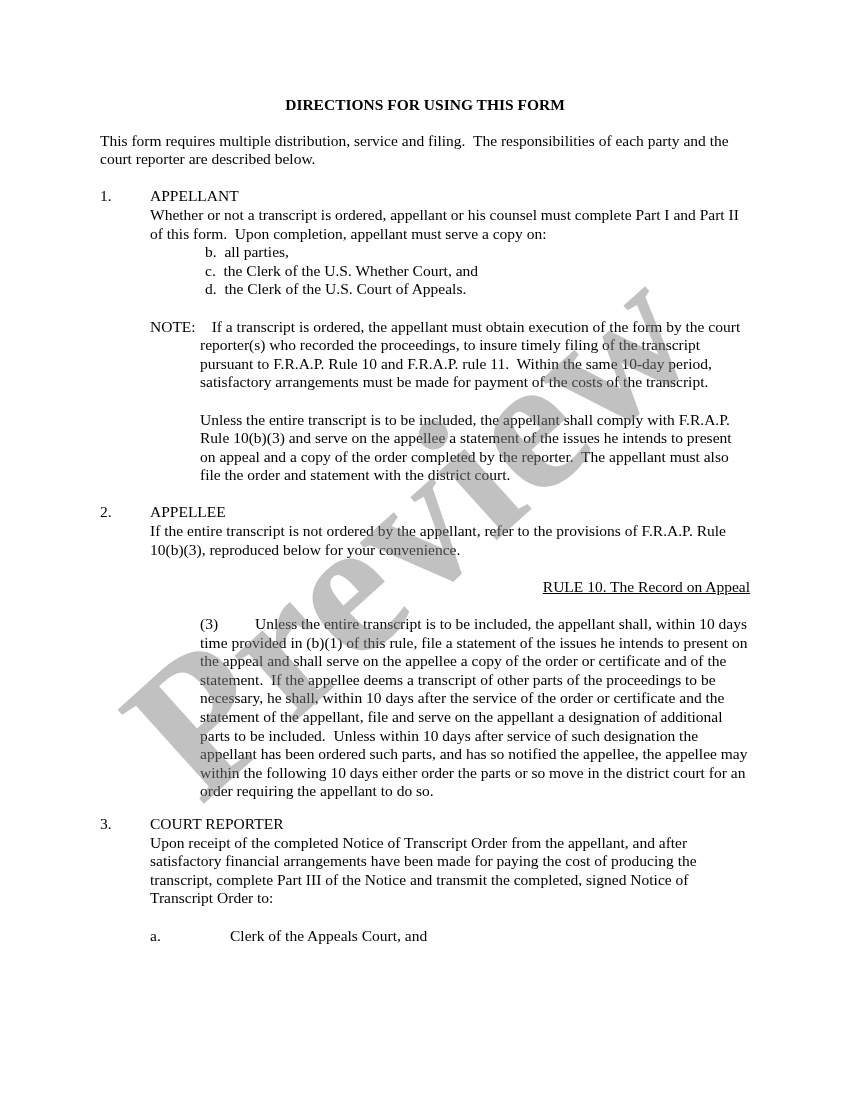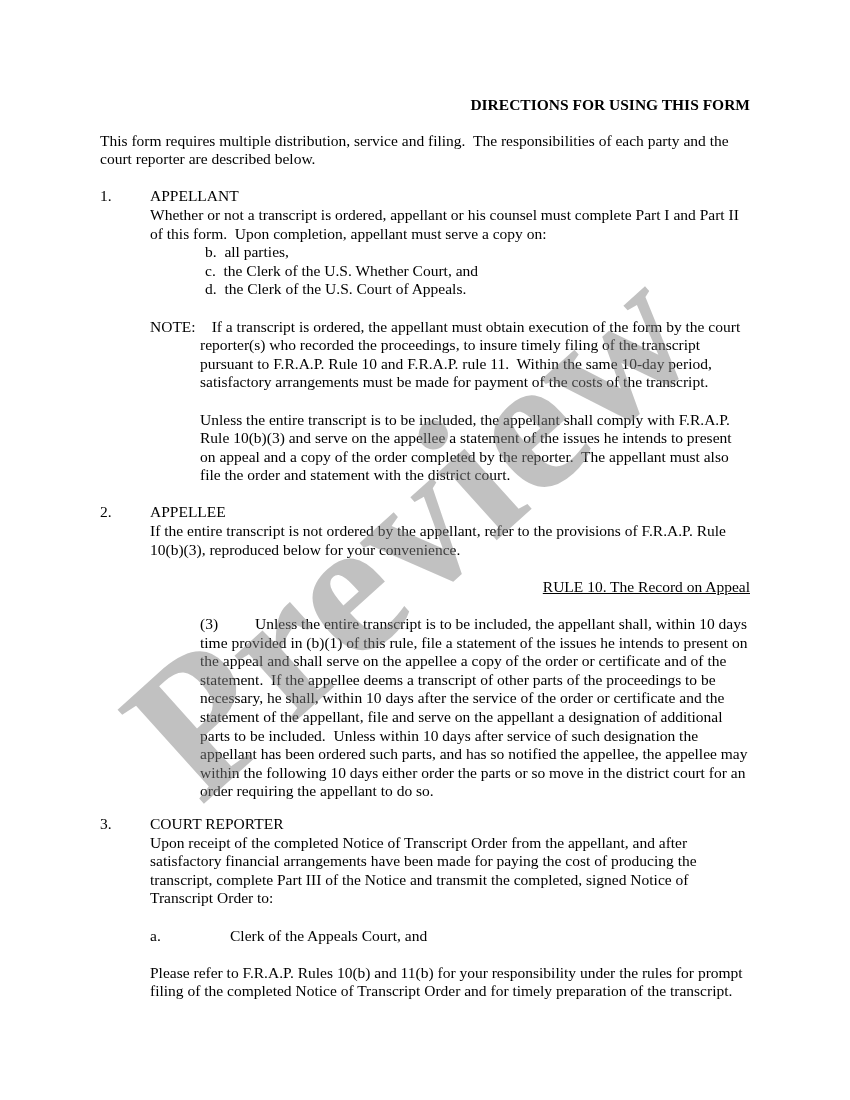--- a/index.html
+++ b/index.html
@@ -18,21 +18,21 @@
     line-height: 18.6px;
     color: #000000;
   }
   .content {
     position: absolute;
     left: 100px;
     right: 100px;
     top: 96px;
   }
   .doc-title {
-    text-align: right;
+    text-align: center;
     font-weight: bold;
     margin: 0 0 17px 0;
     white-space: pre-wrap;
   }
   .para {
     white-space: pre-wrap;
     margin: 0 0 18.6px 0;
   }
   .section {
     position: relative;
@@ -158,18 +158,17 @@
     </div>
 
     <div class="section">
       <span class="sec-num">3.</span>
       <div class="sec-content">
         <div class="sec-heading">COURT REPORTER</div>
         <div class="sec-body">Upon receipt of the completed Notice of Transcript Order from the appellant, and after satisfactory financial arrangements have been made for paying the cost of producing the transcript, complete Part III of the Notice and transmit the completed, signed Notice of Transcript Order to:</div>
         <div class="s3-list">
           <div class="s3-item"><span class="s3-label">a.</span><span>Clerk of the Appeals Court, and</span></div>
         </div>
-        <div class="closing">Please refer to F.R.A.P. Rules 10(b) and 11(b) for your responsibility under the rules for prompt filing of the completed Notice of Transcript Order and for timely preparation of the transcript.</div>
       </div>
     </div>
 
   </div>
 </div>
 
 </body></html>

